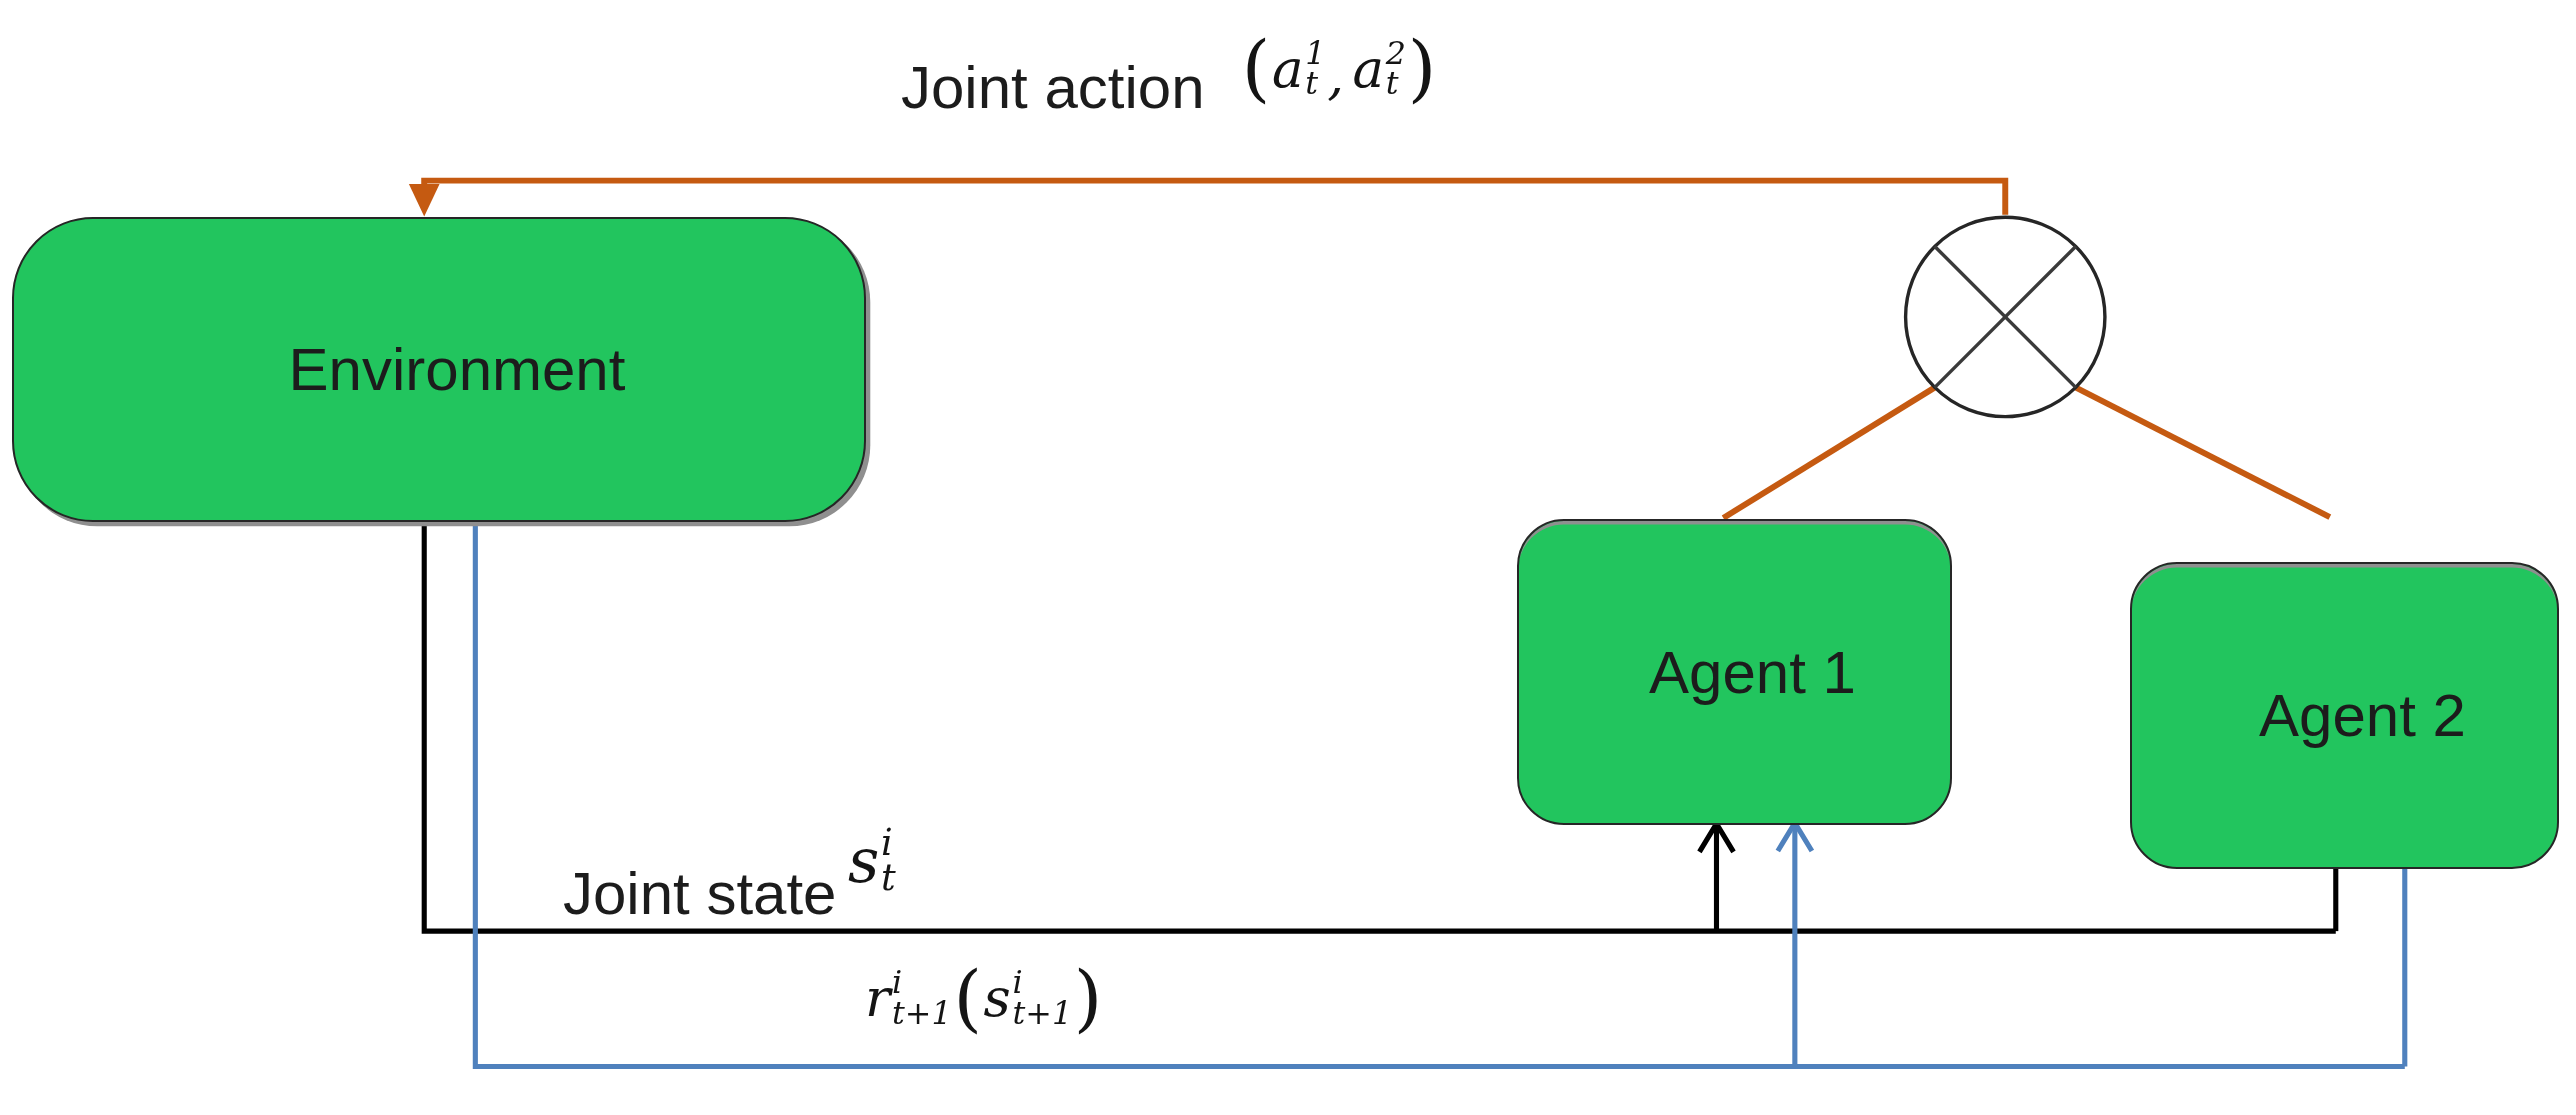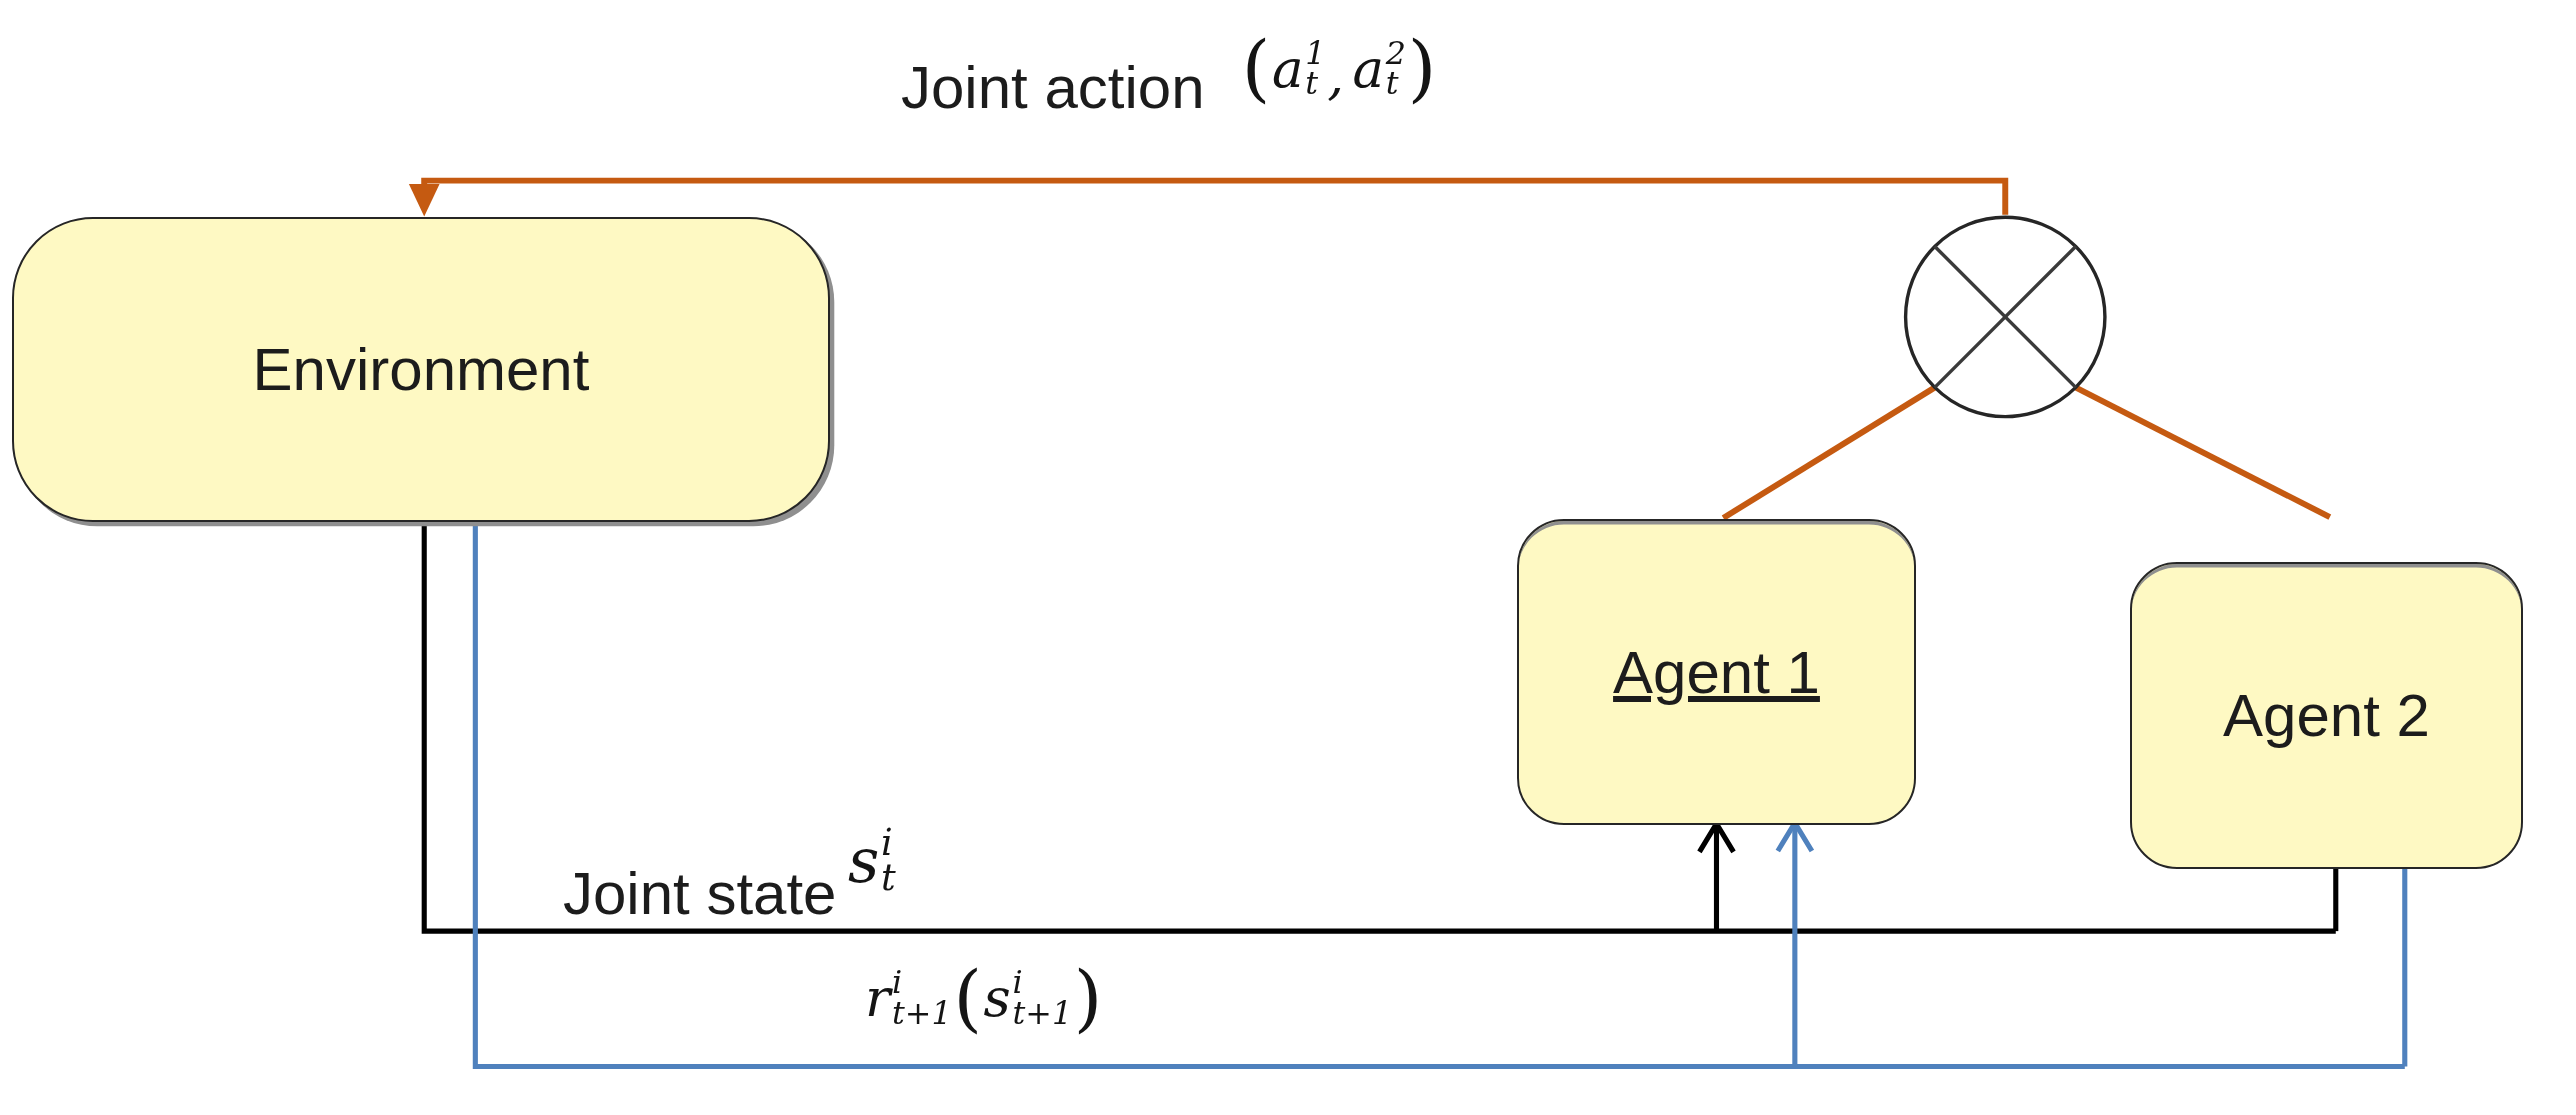--- a/index.html
+++ b/index.html
@@ -1,28 +1,28 @@
 <!DOCTYPE html>
 <html style="--orange: #C55A11; --blue: #4F81BD; --line-black: #000000; --box-border: #262626; --cross-line: #3a3a3a; --text: #1C1C1C; --shadow-gray: #8F8F8F; --background: #FFFFFF;font-size:13.6px"><head>
 <meta charset="utf-8">
 <style>
   html,body{margin:0;padding:0;background:#fff;}
   .canvas{
     position:relative;width:2576px;height:1116px;background:var(--background,#fff);
     font-family:"Liberation Sans",sans-serif;overflow:hidden;
   }
   .node{
-    position:absolute;border:2.6px solid var(--box-border,#262626);background:#fef9c3;
+    position:absolute;border:2.6px solid var(--box-border,#262626);background:#22c55e;
     display:flex;align-items:center;justify-content:center;
-    font-size:60px;color:var(--text,#1c1c1c);
+    font-size:60px;color:var(--text,#1c1c1c);padding-left:36px;
   }
   #env{left:12px;top:217px;width:814px;height:301px;border-radius:81px;
        box-shadow:4.3px 4.3px 0 0 var(--shadow-gray,#8f8f8f);}
   #agent1{left:1517px;top:519px;width:395px;height:302px;border-radius:47px;
-       box-shadow:inset 0 4.3px 0 -0.9px var(--shadow-gray,#8f8f8f);text-decoration:underline;}
+       box-shadow:inset 0 4.3px 0 -0.9px var(--shadow-gray,#8f8f8f);}
   #agent2{left:2130px;top:518px;width:389px;height:303px;border-radius:47px;
        box-shadow:inset 0 4.3px 0 -0.9px var(--shadow-gray,#8f8f8f);margin-top:44px;}
   svg.wires{position:absolute;left:0;top:0;width:2576px;height:1116px;}
   .edge-label{position:absolute;font-size:60px;color:var(--text,#1c1c1c);white-space:nowrap;}
   #lbl-action{left:901px;top:53px;text-align:right;}
   #lbl-state{left:563px;top:859px;}
   #lbl-reward{left:512px;top:980px;}
   .math{
     position:absolute;font-family:"DejaVu Serif",serif;font-style:italic;
     color:#141414;display:flex;align-items:center;white-space:nowrap;

